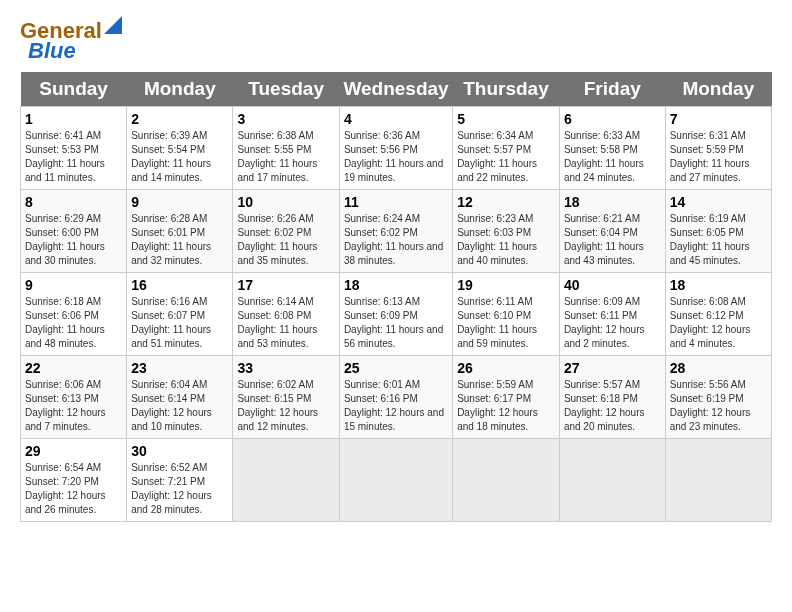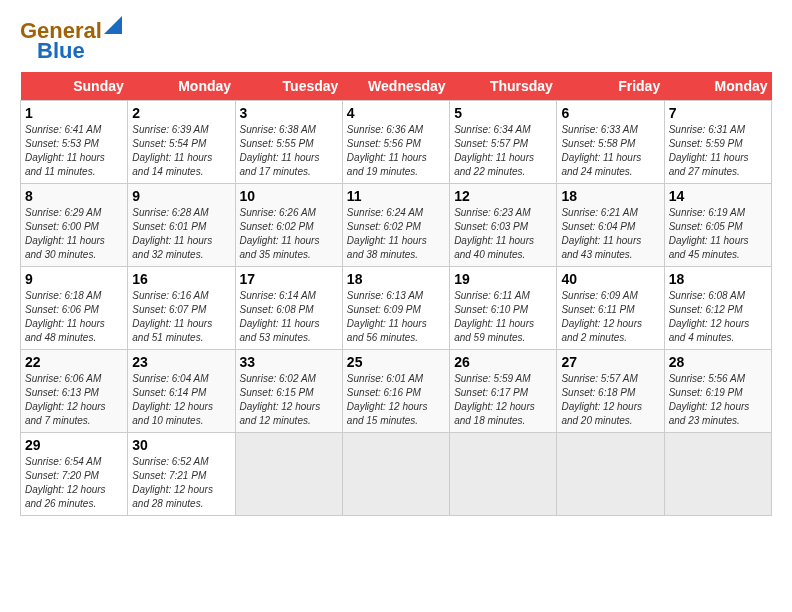--- a/index.html
+++ b/index.html
@@ -38,45 +38,44 @@
     .location {
       font-size: 16px;
       color: #333;
     }
     table {
       width: 100%;
       border-collapse: collapse;
       font-size: 11px;
     }
     th {
-      background-color: #ef4444;
+      background-color: #737373;
       color: #fff;
       padding: 6px 4px;
-      text-align: right;
-      font-size: 14px;
+      text-align: center;
+      font-size: 19px;
       font-weight: bold;
     }
     td {
       border: 1px solid #ccc;
       vertical-align: top;
       padding: 4px;
       height: 80px;
       width: 14.28%;
     }
     .day-num {
       font-size: 14px;
       font-weight: bold;
       display: block;
       margin-bottom: 2px;
     }
     .day-info {
       font-size: 10px;
       color: #333;
       line-height: 1.4;
-      font-style: italic;
     }
     .empty-cell {
       background: #f5f5f5;
     }
     tr:nth-child(odd) td { background-color: #fff; }
     tr:nth-child(even) td { background-color: #f9f9f9; }
     .empty-cell { background-color: #ebebeb !important; }
   </style>
 </head>
 <body>
@@ -84,21 +83,21 @@
 <div class="header">
   <div class="logo">
     <div style="display:flex; align-items:center;">
       <span class="logo-text">General</span>
       <div style="margin-left:2px; margin-top:-8px;">
         <svg width="18" height="18" viewBox="0 0 18 18">
           <polygon points="0,18 18,18 18,0" fill="#1a6bbf"></polygon>
         </svg>
       </div>
     </div>
-    <div style="display:flex; align-items:flex-start; margin-top:-2px; margin-left:17px;">
+    <div style="display:flex; align-items:flex-start; margin-top:-2px; margin-left:8px;font-style:italic;">
       <span class="logo-text" style="color:#1a6bbf;">Blue</span>
     </div>
   </div>
   <div class="title-section">
     <div class="month-title"></div>
     <div class="location"></div>
   </div>
 </div>
 
 <table>

